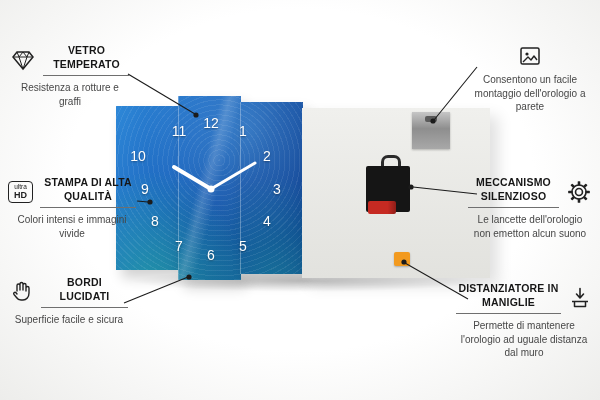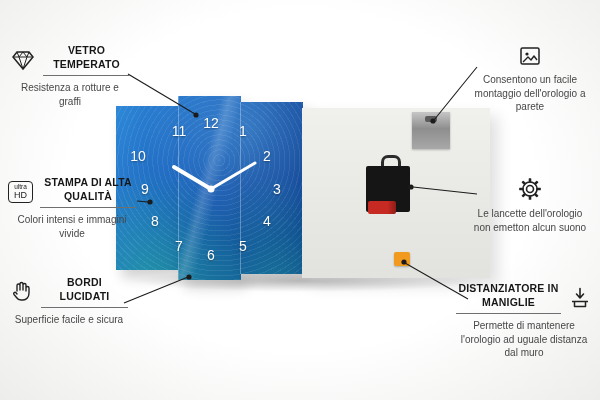--- a/index.html
+++ b/index.html
@@ -64,21 +64,21 @@
   .callout .desc{font-size:10px;color:#474747;text-align:center;margin-top:5px;line-height:1.35;}
   .tl{left:10px;top:44px;width:120px;}
   .ml{left:8px;top:176px;width:128px;}
   .bl{left:10px;top:276px;width:118px;}
   .tr{left:468px;top:44px;width:124px;}
   .mr{left:468px;top:176px;width:124px;}
   .br{left:456px;top:282px;width:136px;}
   .icon{display:inline-flex;align-items:center;justify-content:center;flex:0 0 auto;}
   .uhd{display:inline-flex;flex-direction:column;align-items:center;border:1.5px solid #222;border-radius:4px;padding:2px 5px;line-height:1;}
   .uhd .u{font-size:6.5px;color:#222;}
-  .uhd .h{font-size:9px;font-weight:normal;color:#222;text-align:center;}
+  .uhd .h{font-size:9px;font-weight:bold;color:#222;text-align:center;}
 </style>
 </head>
 <body>
 
 <div class="stage">
 
   <div class="ground-shadow"></div>
 
   <div class="panel p1"></div>
   <div class="panel p2"></div>
@@ -174,20 +174,21 @@
           <circle cx="9" cy="10" r="1.6" fill="#222"></circle>
           <path d="M5 18 l5-5 3 3 3-4 3 4" fill="none" stroke="#222" stroke-width="1.4" stroke-linejoin="round"></path>
         </svg>
       </span>
     </div>
     <div class="desc">Consentono un facile montaggio dell'orologio a parete</div>
   </div>
 
   <div class="callout mr">
     <div class="row">
+      <div class="title">MECCANISMO SILENZIOSO</div>
       <span class="icon">
         <svg width="26" height="26" viewBox="0 0 24 24">
           <circle cx="12" cy="12" r="6.5" fill="none" stroke="#222" stroke-width="1.5"></circle>
           <circle cx="12" cy="12" r="3.2" fill="none" stroke="#222" stroke-width="1.5"></circle>
           <g fill="#222">
             <rect x="10.8" y="2" width="2.4" height="4" rx="0.6"></rect>
             <rect x="10.8" y="18" width="2.4" height="4" rx="0.6"></rect>
             <rect x="2" y="10.8" width="4" height="2.4" rx="0.6"></rect>
             <rect x="18" y="10.8" width="4" height="2.4" rx="0.6"></rect>
             <g transform="rotate(45 12 12)">

